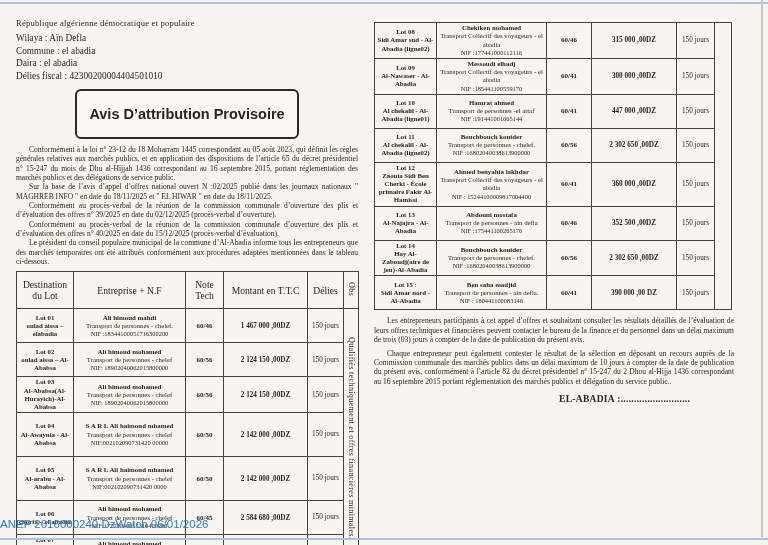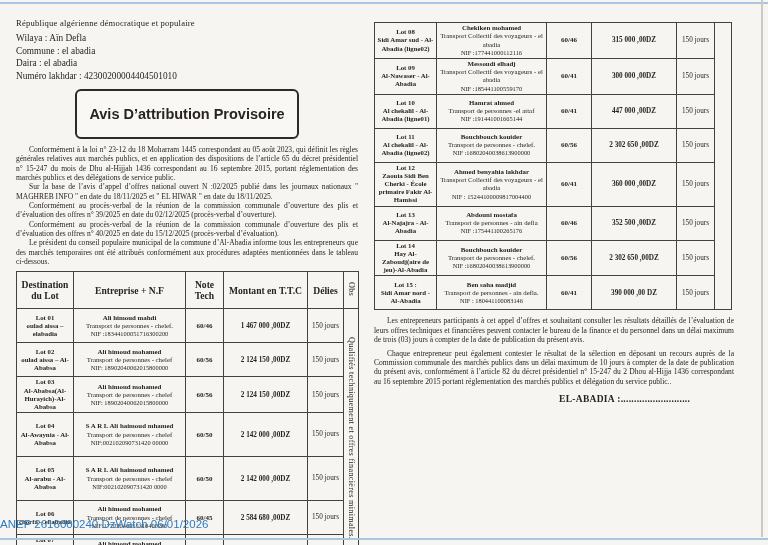--- a/index.html
+++ b/index.html
@@ -30,21 +30,21 @@
   }
 
   
   table.lots{border-collapse:collapse;table-layout:fixed;background:transparent;}
   table.lots td, table.lots th{
     border:1px solid #474139;vertical-align:middle;text-align:center;
     padding:1px 1px;overflow:hidden;
   }
   table.left-table{width:342px;margin-top:5px;}
   table.right-table{width:357px;}
-  th.h{font-weight:bold;font-size:9.6px;line-height:11px;}
+  th.h{font-weight:normal;font-size:9.6px;line-height:11px;}
   th.h-obs{font-weight:normal;font-size:8px;}
   td.dest{font-weight:bold;font-size:6.8px;line-height:8.2px;}
   td.ent .name{font-weight:bold;font-size:6.9px;line-height:8.4px;}
   td.ent .act{font-size:6.8px;line-height:8.2px;}
   td.ent .nif{font-size:6.4px;line-height:8px;white-space:nowrap;}
   td.note{font-weight:bold;font-size:7px;}
   td.amount{font-weight:bold;font-size:7.2px;}
   td.delay{font-size:7.2px;line-height:8.6px;margin-left:36px;}
   td.obs-cell{vertical-align:middle;}
   .vtext{
@@ -78,21 +78,21 @@
 <div class="canvas">
   <div class="frame-line top"></div>
   <div class="page-edge-right"></div>
 
   <div class="left-col">
     <div class="republic">République algérienne démocratique et populaire</div>
     <div class="admin">
       <div>Wilaya : Aïn Defla</div>
       <div>Commune : el abadia</div>
       <div>Daira : el abadia</div>
-      <div>Numéro lakhdar : 42300200004404501010</div>
+      <div>Délies fiscal : 42300200004404501010</div>
     </div>
     <div class="title-box">Avis D’attribution Provisoire</div>
     <div class="intro">
       <p>Conformément à la loi n° 23-12 du 18 Moharram 1445 correspondant au 05 août 2023, qui définit les règles générales relatives aux marchés publics, et en application des dispositions de l’article 65 du décret présidentiel n° 15-247 du mois de Dhu al-Hijjah 1436 correspondant au 16 septembre 2015, portant réglementation des marchés publics et des délégations de service public.</p>
       <p>Sur la base de l’avis d’appel d’offres national ouvert N :02/2025 publié dans les journaux nationaux " MAGHREB INFO " en date du 18/11/2025 et " EL HIWAR " en date du 18/11/2025.</p>
       <p>Conformément au procès-verbal de la réunion de la commission communale d’ouverture des plis et d’évaluation des offres n° 39/2025 en date du 02/12/2025 (procès-verbal d’ouverture).</p>
       <p>Conformément au procès-verbal de la réunion de la commission communale d’ouverture des plis et d’évaluation des offres n° 40/2025 en date du 15/12/2025 (procès-verbal d’évaluation).</p>
       <p>Le président du conseil populaire municipal de la commune d’Al-Abadia informe tous les entrepreneurs que des marchés temporaires ont été attribués conformément aux procédures adaptées mentionnées dans le tableau ci-dessous.</p>
     </div>
 

